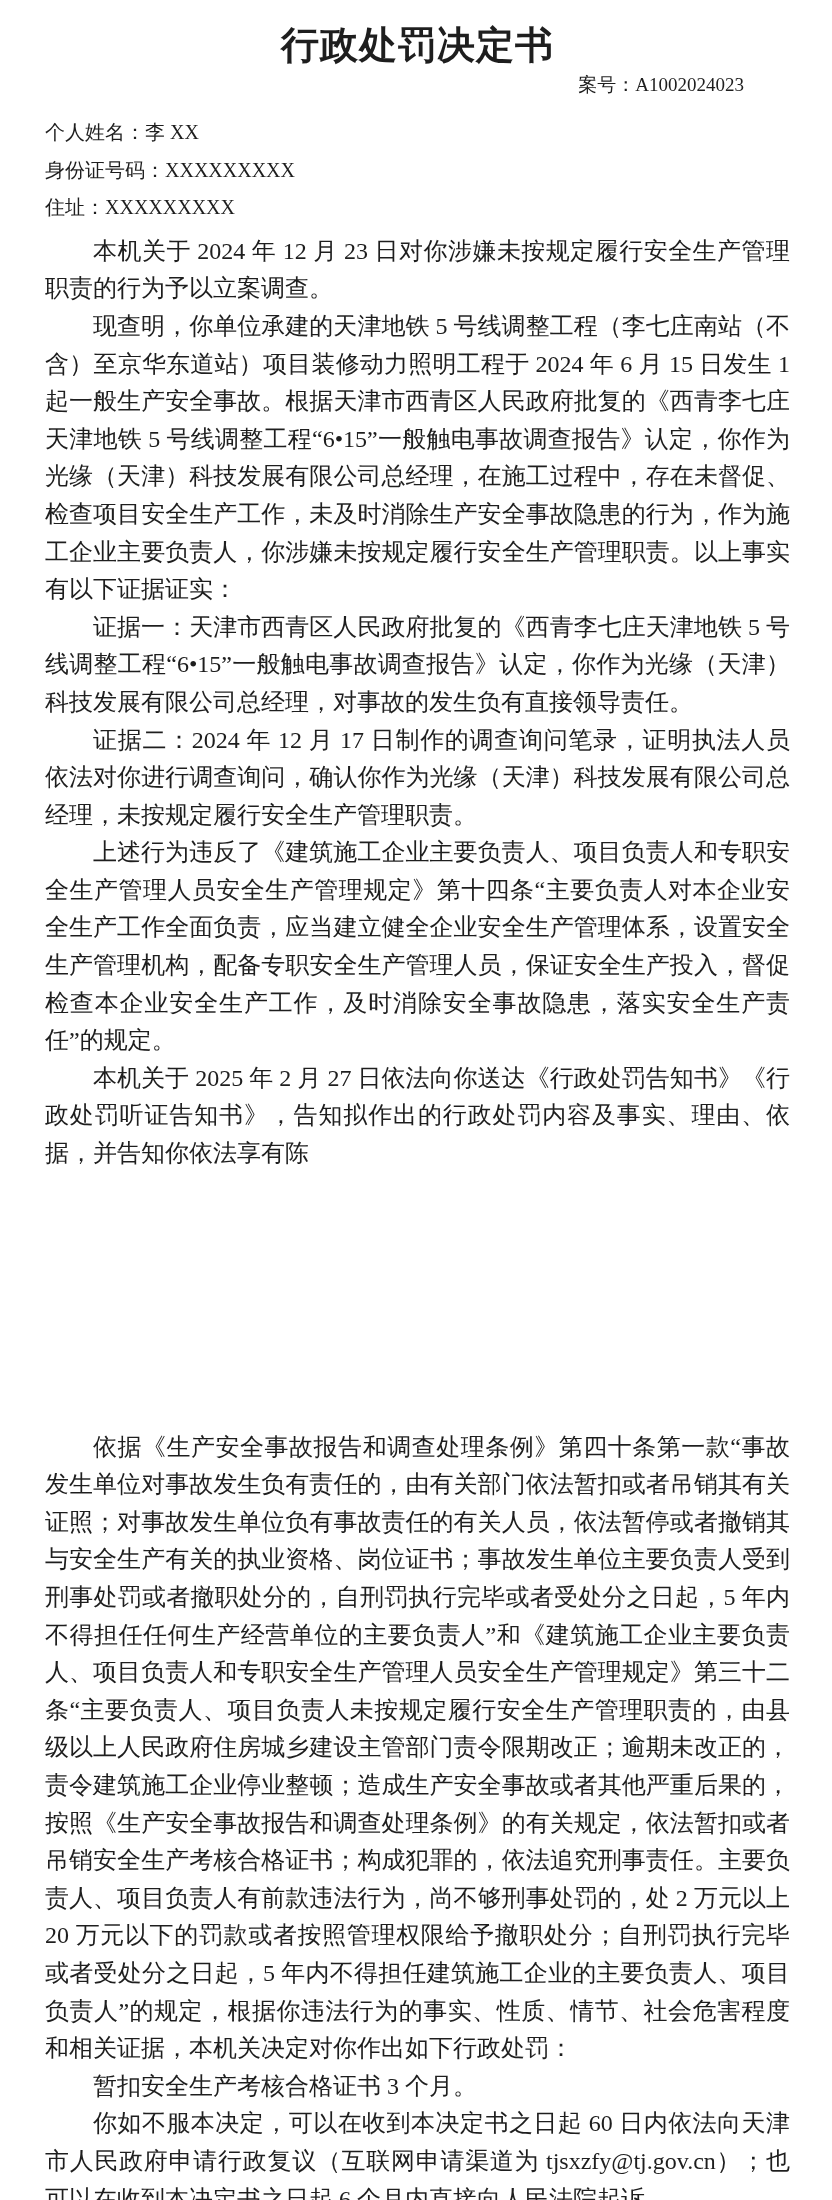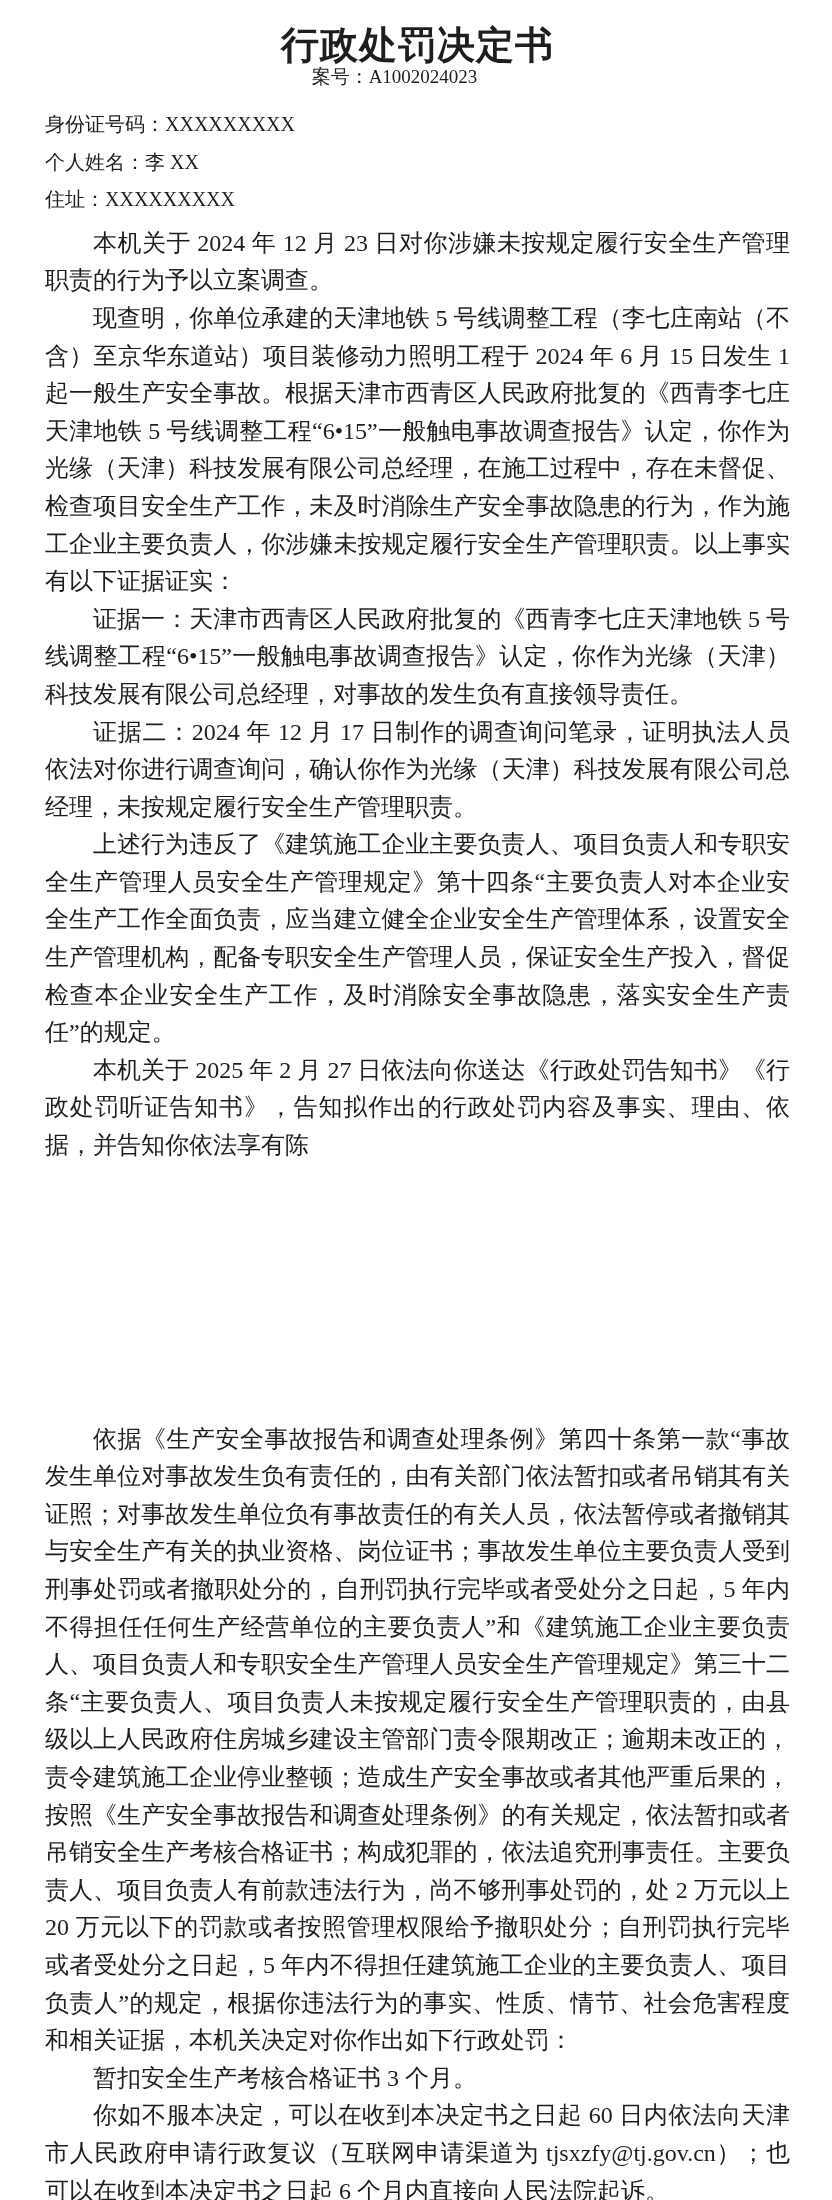--- a/index.html
+++ b/index.html
@@ -22,24 +22,24 @@
   }
   .doc-title {
     margin: 26px 0 0 0;
     font-size: 38px;
     line-height: 38px;
     font-weight: 700;
     text-align: center;
     letter-spacing: 1px;
   }
   .case-no {
-    margin-top: 0;
+    margin-top: 8px;
     font-size: 19px;
     line-height: 26px;
-    text-align: center;
+    text-align: right;
     padding-right: 46px;
   }
   .recipient {
     margin-top: 16px;
     font-size: 20px;
     line-height: 37.6px;
   }
   .body {
     margin-top: 6px;
     font-size: 24px;
@@ -74,22 +74,22 @@
 </head>
 <body>
 
 <div class="page">
 
   <h1 class="doc-title">行政处罚决定书</h1>
 
   <div class="case-no">案号：A1002024023</div>
 
   <div class="recipient">
+    <div>个人姓名：李 XX</div>
     <div>身份证号码：XXXXXXXXX</div>
-    <div>个人姓名：李 XX</div>
     <div>住址：XXXXXXXXX</div>
   </div>
 
   <div class="body">
     <p>本机关于 2024 年 12 月 23 日对你涉嫌未按规定履行安全生产管理职责的行为予以立案调查。</p>
     <p>现查明，你单位承建的天津地铁 5 号线调整工程（李七庄南站（不含）至京华东道站）项目装修动力照明工程于 2024 年 6 月 15 日发生 1 起一般生产安全事故。根据天津市西青区人民政府批复的《西青李七庄天津地铁 5 号线调整工程“6•15”一般触电事故调查报告》认定，你作为光缘（天津）科技发展有限公司总经理，在施工过程中，存在未督促、检查项目安全生产工作，未及时消除生产安全事故隐患的行为，作为施工企业主要负责人，你涉嫌未按规定履行安全生产管理职责。以上事实有以下证据证实：</p>
     <p>证据一：天津市西青区人民政府批复的《西青李七庄天津地铁 5 号线调整工程“6•15”一般触电事故调查报告》认定，你作为光缘（天津）科技发展有限公司总经理，对事故的发生负有直接领导责任。</p>
     <p>证据二：2024 年 12 月 17 日制作的调查询问笔录，证明执法人员依法对你进行调查询问，确认你作为光缘（天津）科技发展有限公司总经理，未按规定履行安全生产管理职责。</p>
     <p>上述行为违反了《建筑施工企业主要负责人、项目负责人和专职安全生产管理人员安全生产管理规定》第十四条“主要负责人对本企业安全生产工作全面负责，应当建立健全企业安全生产管理体系，设置安全生产管理机构，配备专职安全生产管理人员，保证安全生产投入，督促检查本企业安全生产工作，及时消除安全事故隐患，落实安全生产责任”的规定。</p>
     <p>本机关于 2025 年 2 月 27 日依法向你送达《行政处罚告知书》《行政处罚听证告知书》，告知拟作出的行政处罚内容及事实、理由、依据，并告知你依法享有陈</p>

